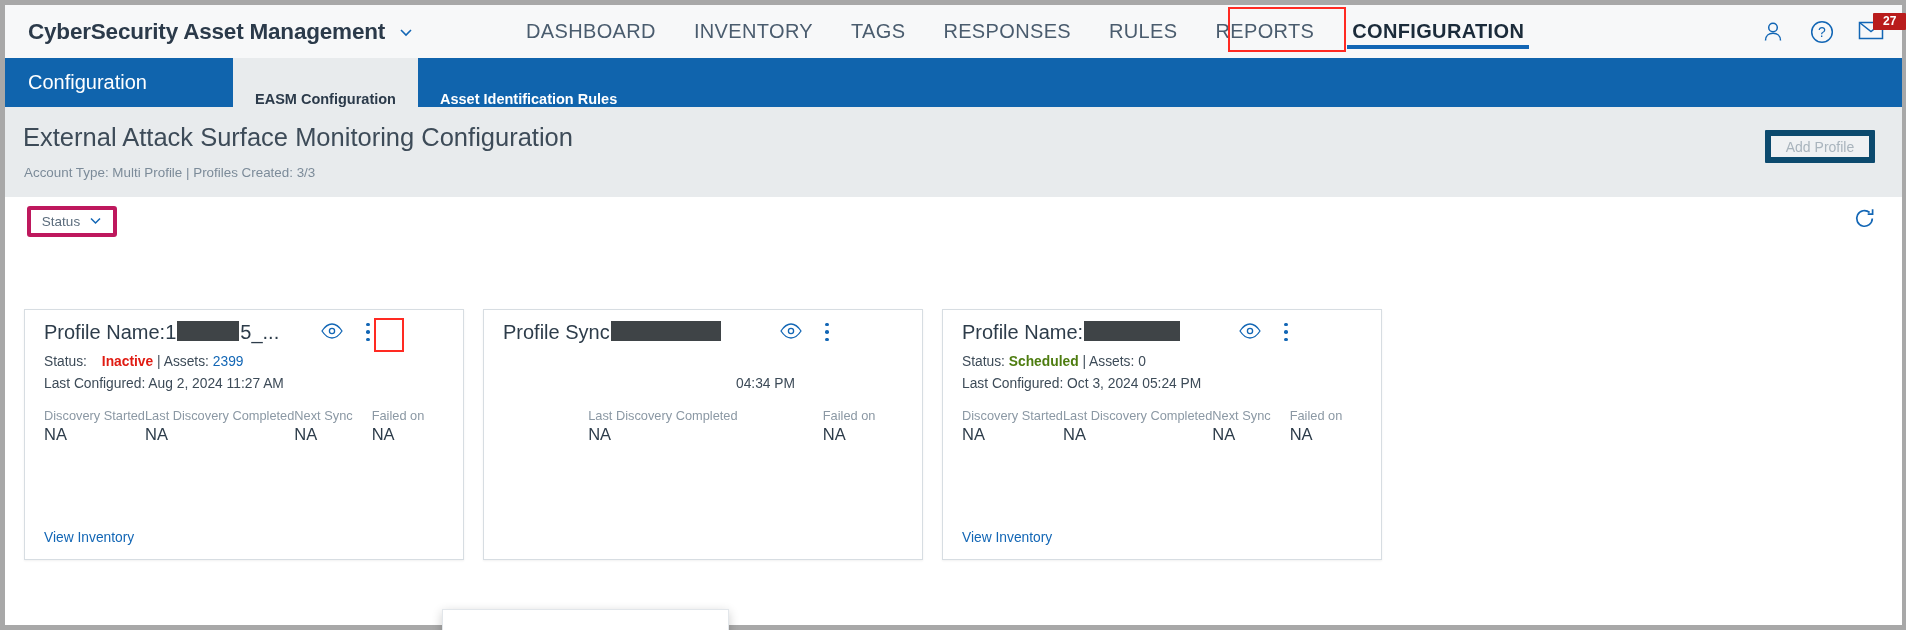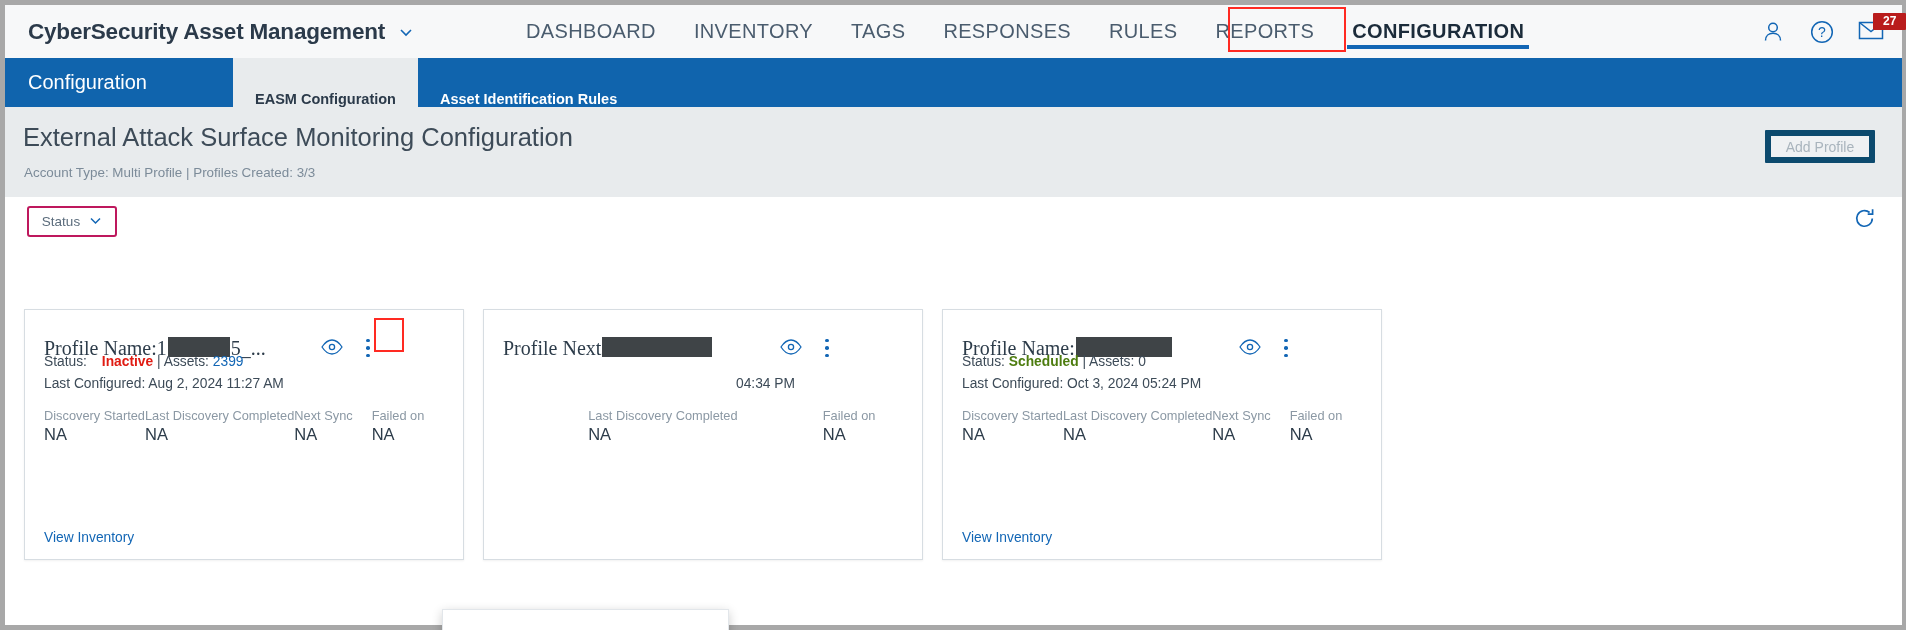--- a/index.html
+++ b/index.html
@@ -172,21 +172,21 @@
   .toolbar {
     position: absolute;
     left: 5px; top: 197px;
     width: 1897px; height: 58px;
     background: #ffffff;
   }
   .status-filter {
     position: absolute;
     left: 22px; top: 9px;
     width: 90px; height: 31px;
-    border: 2px solid #be185d;
+    border: 4px solid #be185d;
     border-radius: 3px;
     background: #fff;
     display: flex; align-items: center; justify-content: center;
     gap: 9px;
     cursor: pointer;
   }
   .status-filter-label { font-size: 13.5px; color: #5b6c7c; }
   .refresh-btn {
     position: absolute;
     right: 26px; top: 10px;
@@ -209,23 +209,22 @@
     background: #ffffff;
     border: 1px solid #d7dde2;
     box-shadow: 0 1px 2px rgba(0,0,0,0.06);
   }
   #card-1 { left: 19px; }
   #card-2 { left: 478px; }
   #card-3 { left: 937px; }
 
   .card-title-row {
     position: absolute;
-    left: 0; top: 16px; right: 0;
+    left: 0; top: 0; right: 0;
     height: 42px;
-    font-family: Liberation Serif, serif;
   }
   .card-title {
     position: absolute;
     left: 19px; top: 9px;
     font-size: 20px;
     color: #2d3c4a;
     white-space: nowrap;
     display: flex; align-items: baseline;
   }
   .redacted {
@@ -482,21 +481,21 @@
           <div class="field-value">NA</div>
         </div>
       </div>
 
       <div class="view-inventory">View Inventory</div>
     </div>
 
     <div class="card" id="card-2">
       <div class="card-title-row">
         <div class="card-title">
-          <span>Profile Next</span>
+          <span>Profile Sync</span>
             <span class="redacted" id="red2" style="width: 110px;"></span>
         </div>
         <span class="eye-btn" style="left:296px;">
           <svg width="22" height="16" viewBox="0 0 22 16">
             <path d="M1 8 C4.5 2.6 8 1 11 1 C14 1 17.5 2.6 21 8 C17.5 13.4 14 15 11 15 C8 15 4.5 13.4 1 8 Z" fill="none" stroke="#1266b5" stroke-width="1.3"></path>
             <circle cx="11" cy="8" r="2.6" fill="none" stroke="#1266b5" stroke-width="1.3"></circle>
           </svg>
         </span>
         <span class="kebab-btn" style="left:332px;">
           <span class="kebab-dot"></span>

